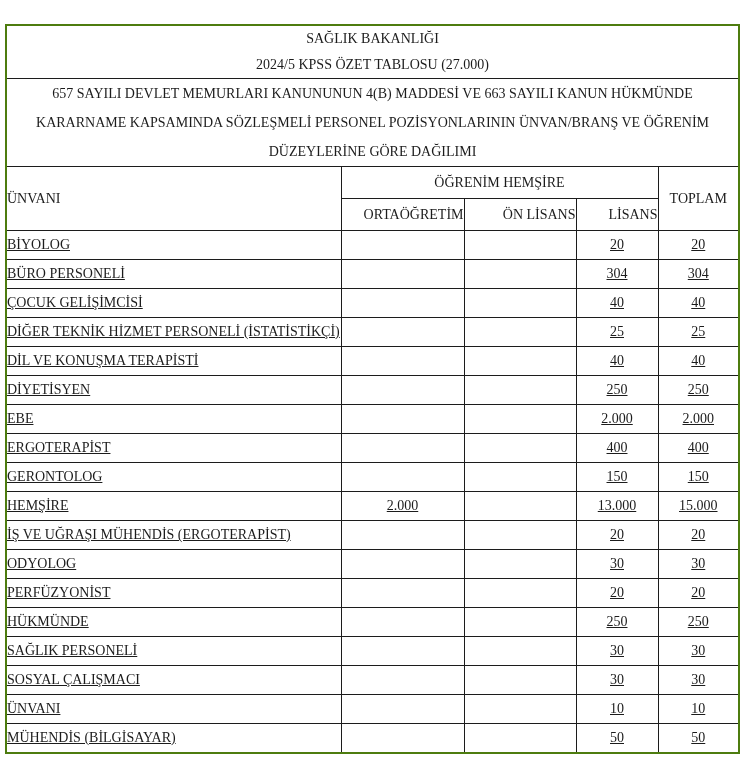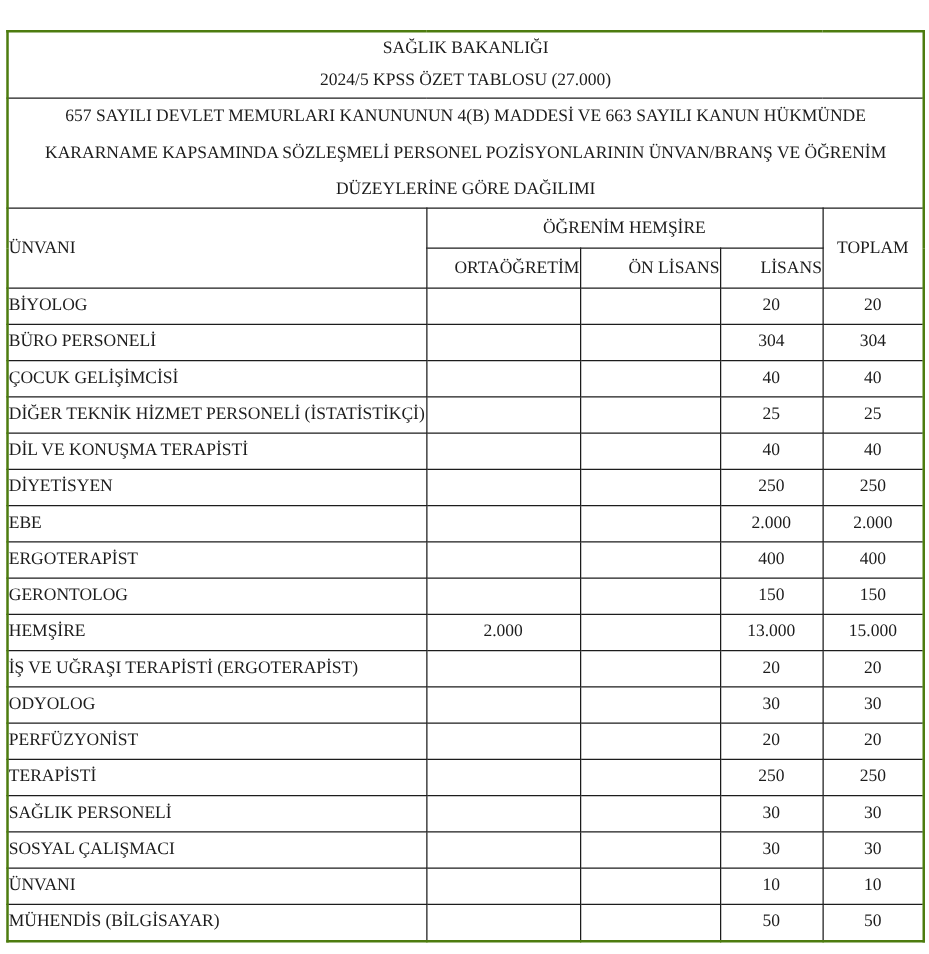--- a/index.html
+++ b/index.html
@@ -49,21 +49,21 @@
   th.toplam-head{ }
   td.unvan-cell {
     text-align: left;
     padding-left: 4px;
     padding-right: 4px;
     line-height: 20px;
   }
   td.num-cell {
     text-align: center;
   }
-  tbody tr { height: 29px; }
+  tbody tr { height: 29px; text-decoration: underline; }
 </style>
 </head>
 <body>
 
 <div class="page">
   <table class="kpss">
     <colgroup>
       <col style="width:335px">
       <col style="width:123px">
       <col style="width:112px">
@@ -156,42 +156,42 @@
           <td class="num-cell">150</td>
         </tr>
         <tr>
           <td class="unvan-cell">HEMŞİRE</td>
           <td class="num-cell">2.000</td>
           <td class="num-cell"></td>
           <td class="num-cell">13.000</td>
           <td class="num-cell">15.000</td>
         </tr>
         <tr>
-          <td class="unvan-cell">İŞ VE UĞRAŞI TERAPİSTİ (ERGOTERAPİST)</td>
+          <td class="unvan-cell">İŞ VE UĞRAŞI MÜHENDİS (ERGOTERAPİST)</td>
           <td class="num-cell"></td>
           <td class="num-cell"></td>
           <td class="num-cell">20</td>
           <td class="num-cell">20</td>
         </tr>
         <tr>
           <td class="unvan-cell">ODYOLOG</td>
           <td class="num-cell"></td>
           <td class="num-cell"></td>
           <td class="num-cell">30</td>
           <td class="num-cell">30</td>
         </tr>
         <tr>
           <td class="unvan-cell">PERFÜZYONİST</td>
           <td class="num-cell"></td>
           <td class="num-cell"></td>
           <td class="num-cell">20</td>
           <td class="num-cell">20</td>
         </tr>
         <tr>
-          <td class="unvan-cell">TERAPİSTİ</td>
+          <td class="unvan-cell">HÜKMÜNDE</td>
           <td class="num-cell"></td>
           <td class="num-cell"></td>
           <td class="num-cell">250</td>
           <td class="num-cell">250</td>
         </tr>
         <tr>
           <td class="unvan-cell">SAĞLIK PERSONELİ</td>
           <td class="num-cell"></td>
           <td class="num-cell"></td>
           <td class="num-cell">30</td>

